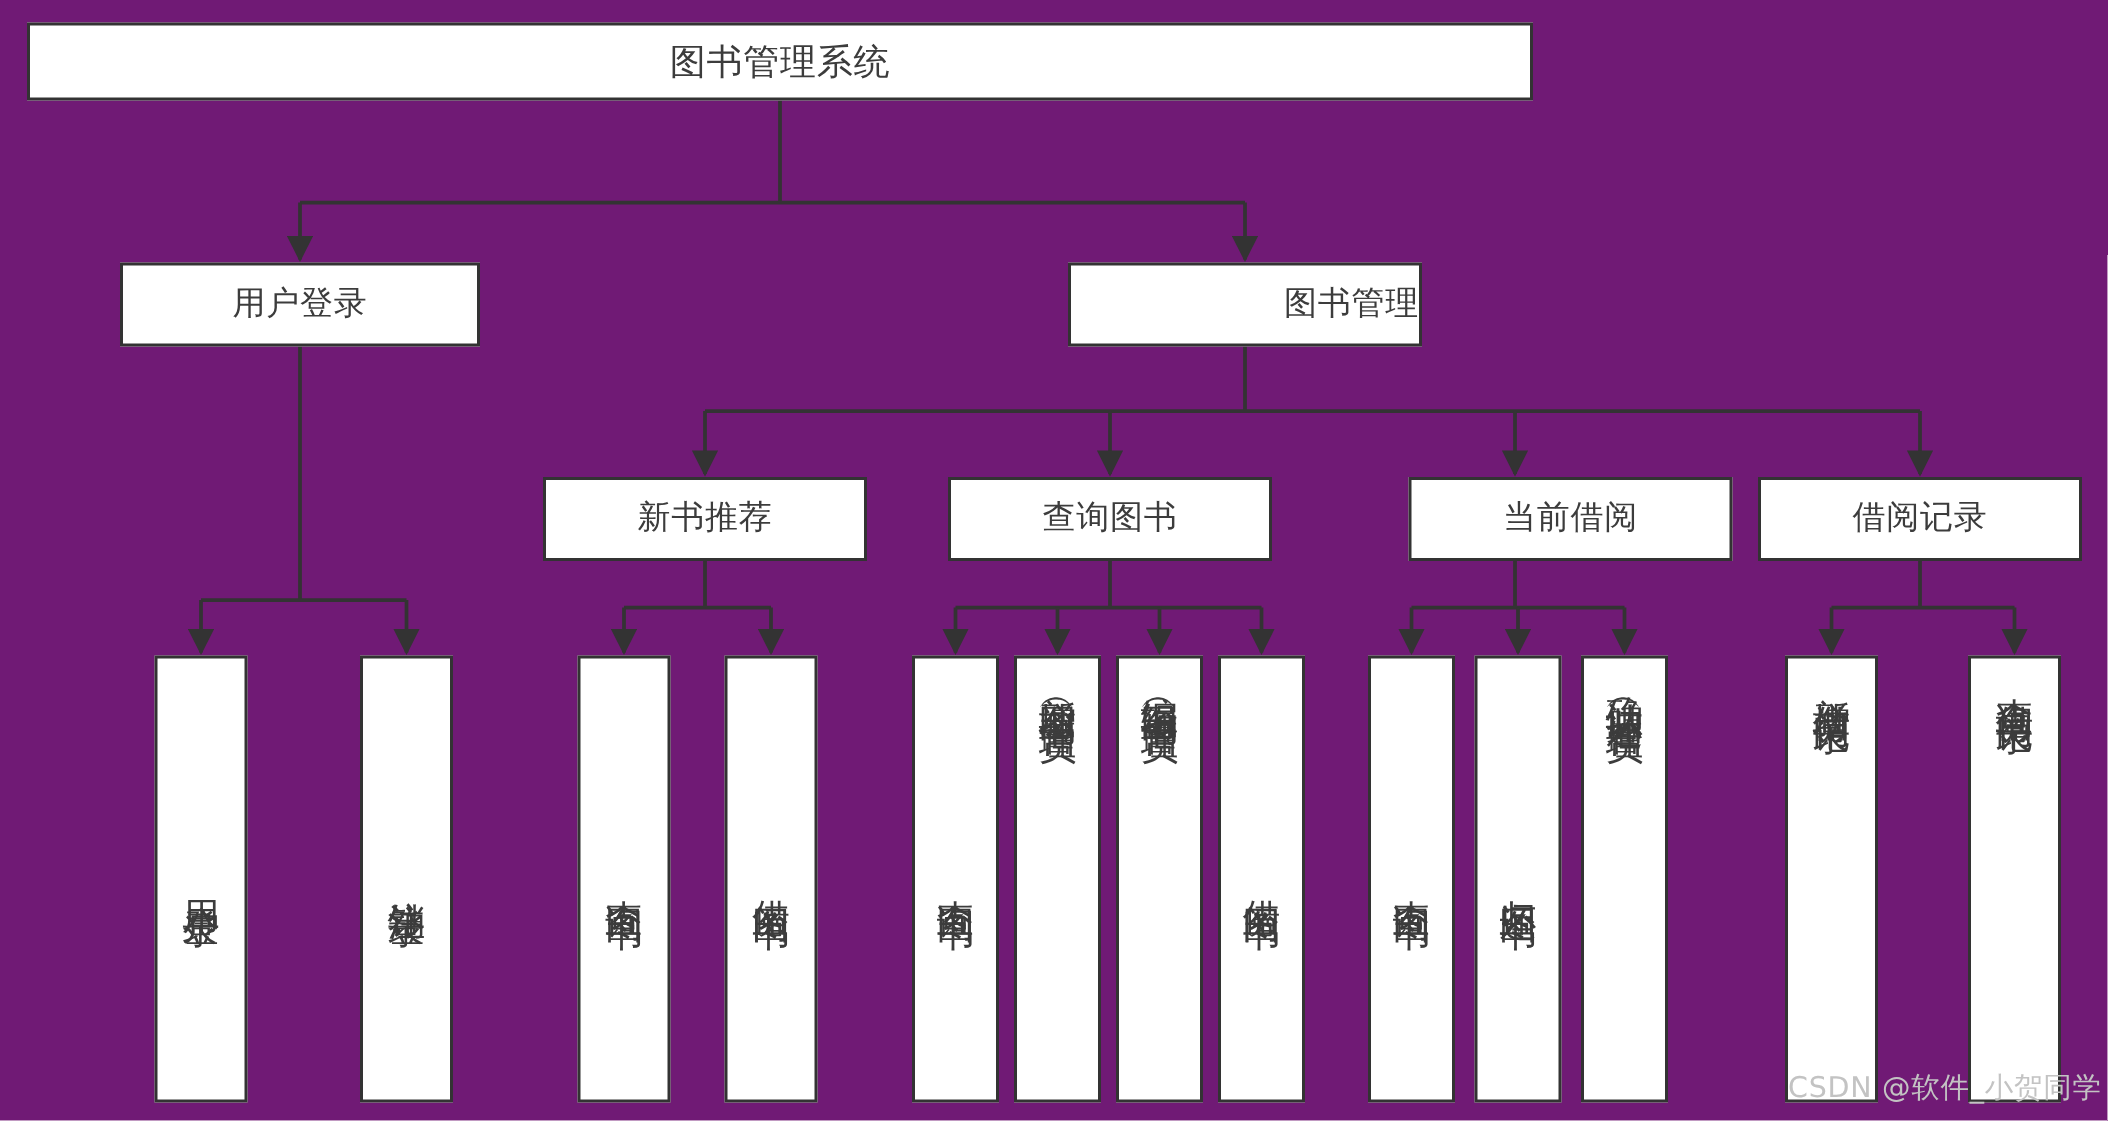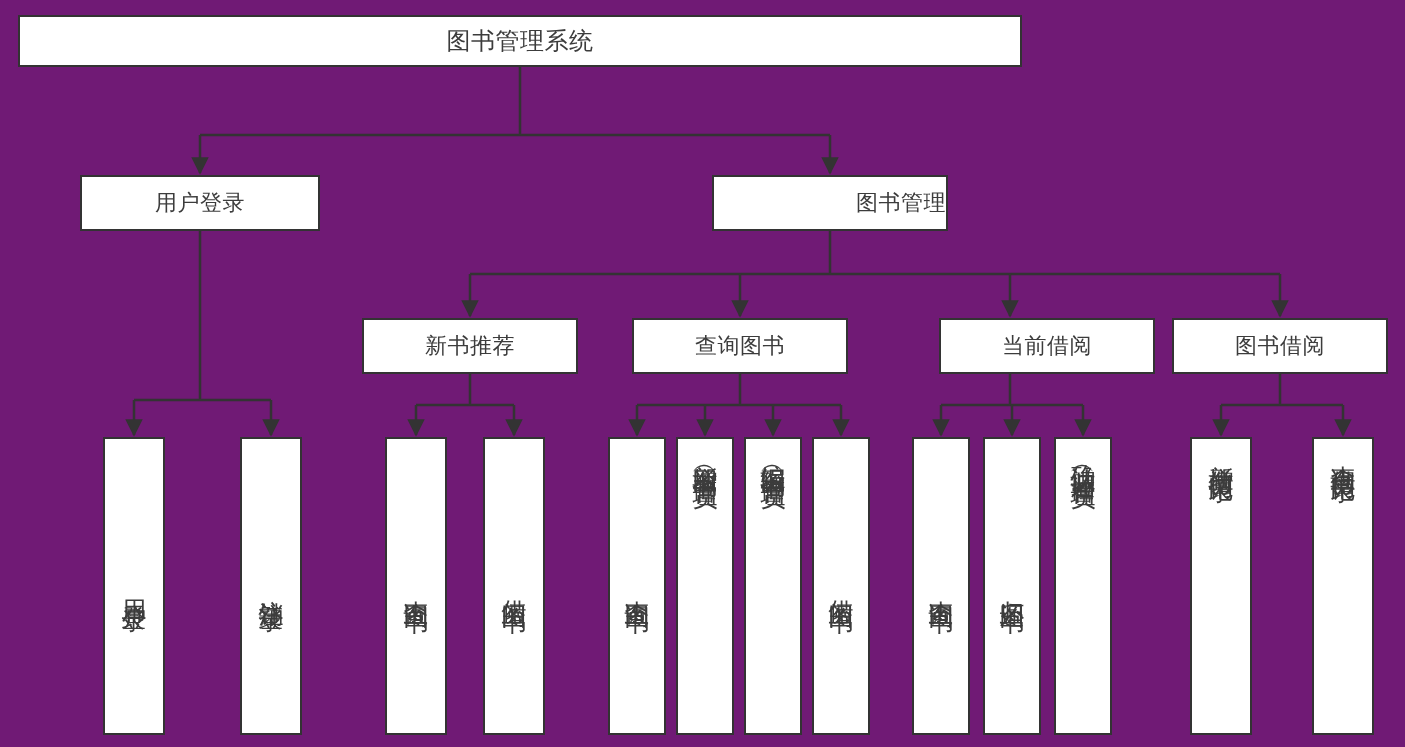--- a/index.html
+++ b/index.html
@@ -126,21 +126,21 @@
       <div class="node node-l3" style="left: 362px; top: 318px; width: 216px; height: 56px;">
         <span class="label">新书推荐</span>
       </div>
       <div class="node node-l3" style="left: 632px; top: 318px; width: 216px; height: 56px;">
         <span class="label">查询图书</span>
       </div>
       <div class="node node-l3" style="left: 902px; top: 318px; width: 216px; height: 56px; margin-left: 37px;">
         <span class="label">当前借阅</span>
       </div>
       <div class="node node-l3" style="left: 1172px; top: 318px; width: 216px; height: 56px;">
-        <span class="label">图书借阅</span>
+        <span class="label">借阅记录</span>
       </div>
       <div class="node node-leaf shortlabel" style="left: 103px; top: 437px; width: 62px; height: 298px;">
         <span class="label">用户登录</span>
       </div>
       <div class="node node-leaf shortlabel" style="left: 240px; top: 437px; width: 62px; height: 298px;">
         <span class="label">注销登录</span>
       </div>
       <div class="node node-leaf shortlabel" style="left: 385px; top: 437px; width: 62px; height: 298px;">
         <span class="label">查询图书</span>
       </div>
@@ -169,14 +169,15 @@
         <span class="label">确认归还（管理员）</span>
       </div>
       <div class="node node-leaf" style="left: 1190px; top: 437px; width: 62px; height: 298px;">
         <span class="label">新增借阅记录</span>
       </div>
       <div class="node node-leaf" style="left: 1312px; top: 437px; width: 62px; height: 298px;">
         <span class="label">查询借阅记录</span>
       </div>
     </div>
 
+  <div class="watermark" style="left: 1192px; top: 712px;">CSDN @软件_小贺同学</div>
 
 </div>
 
 </body></html>

